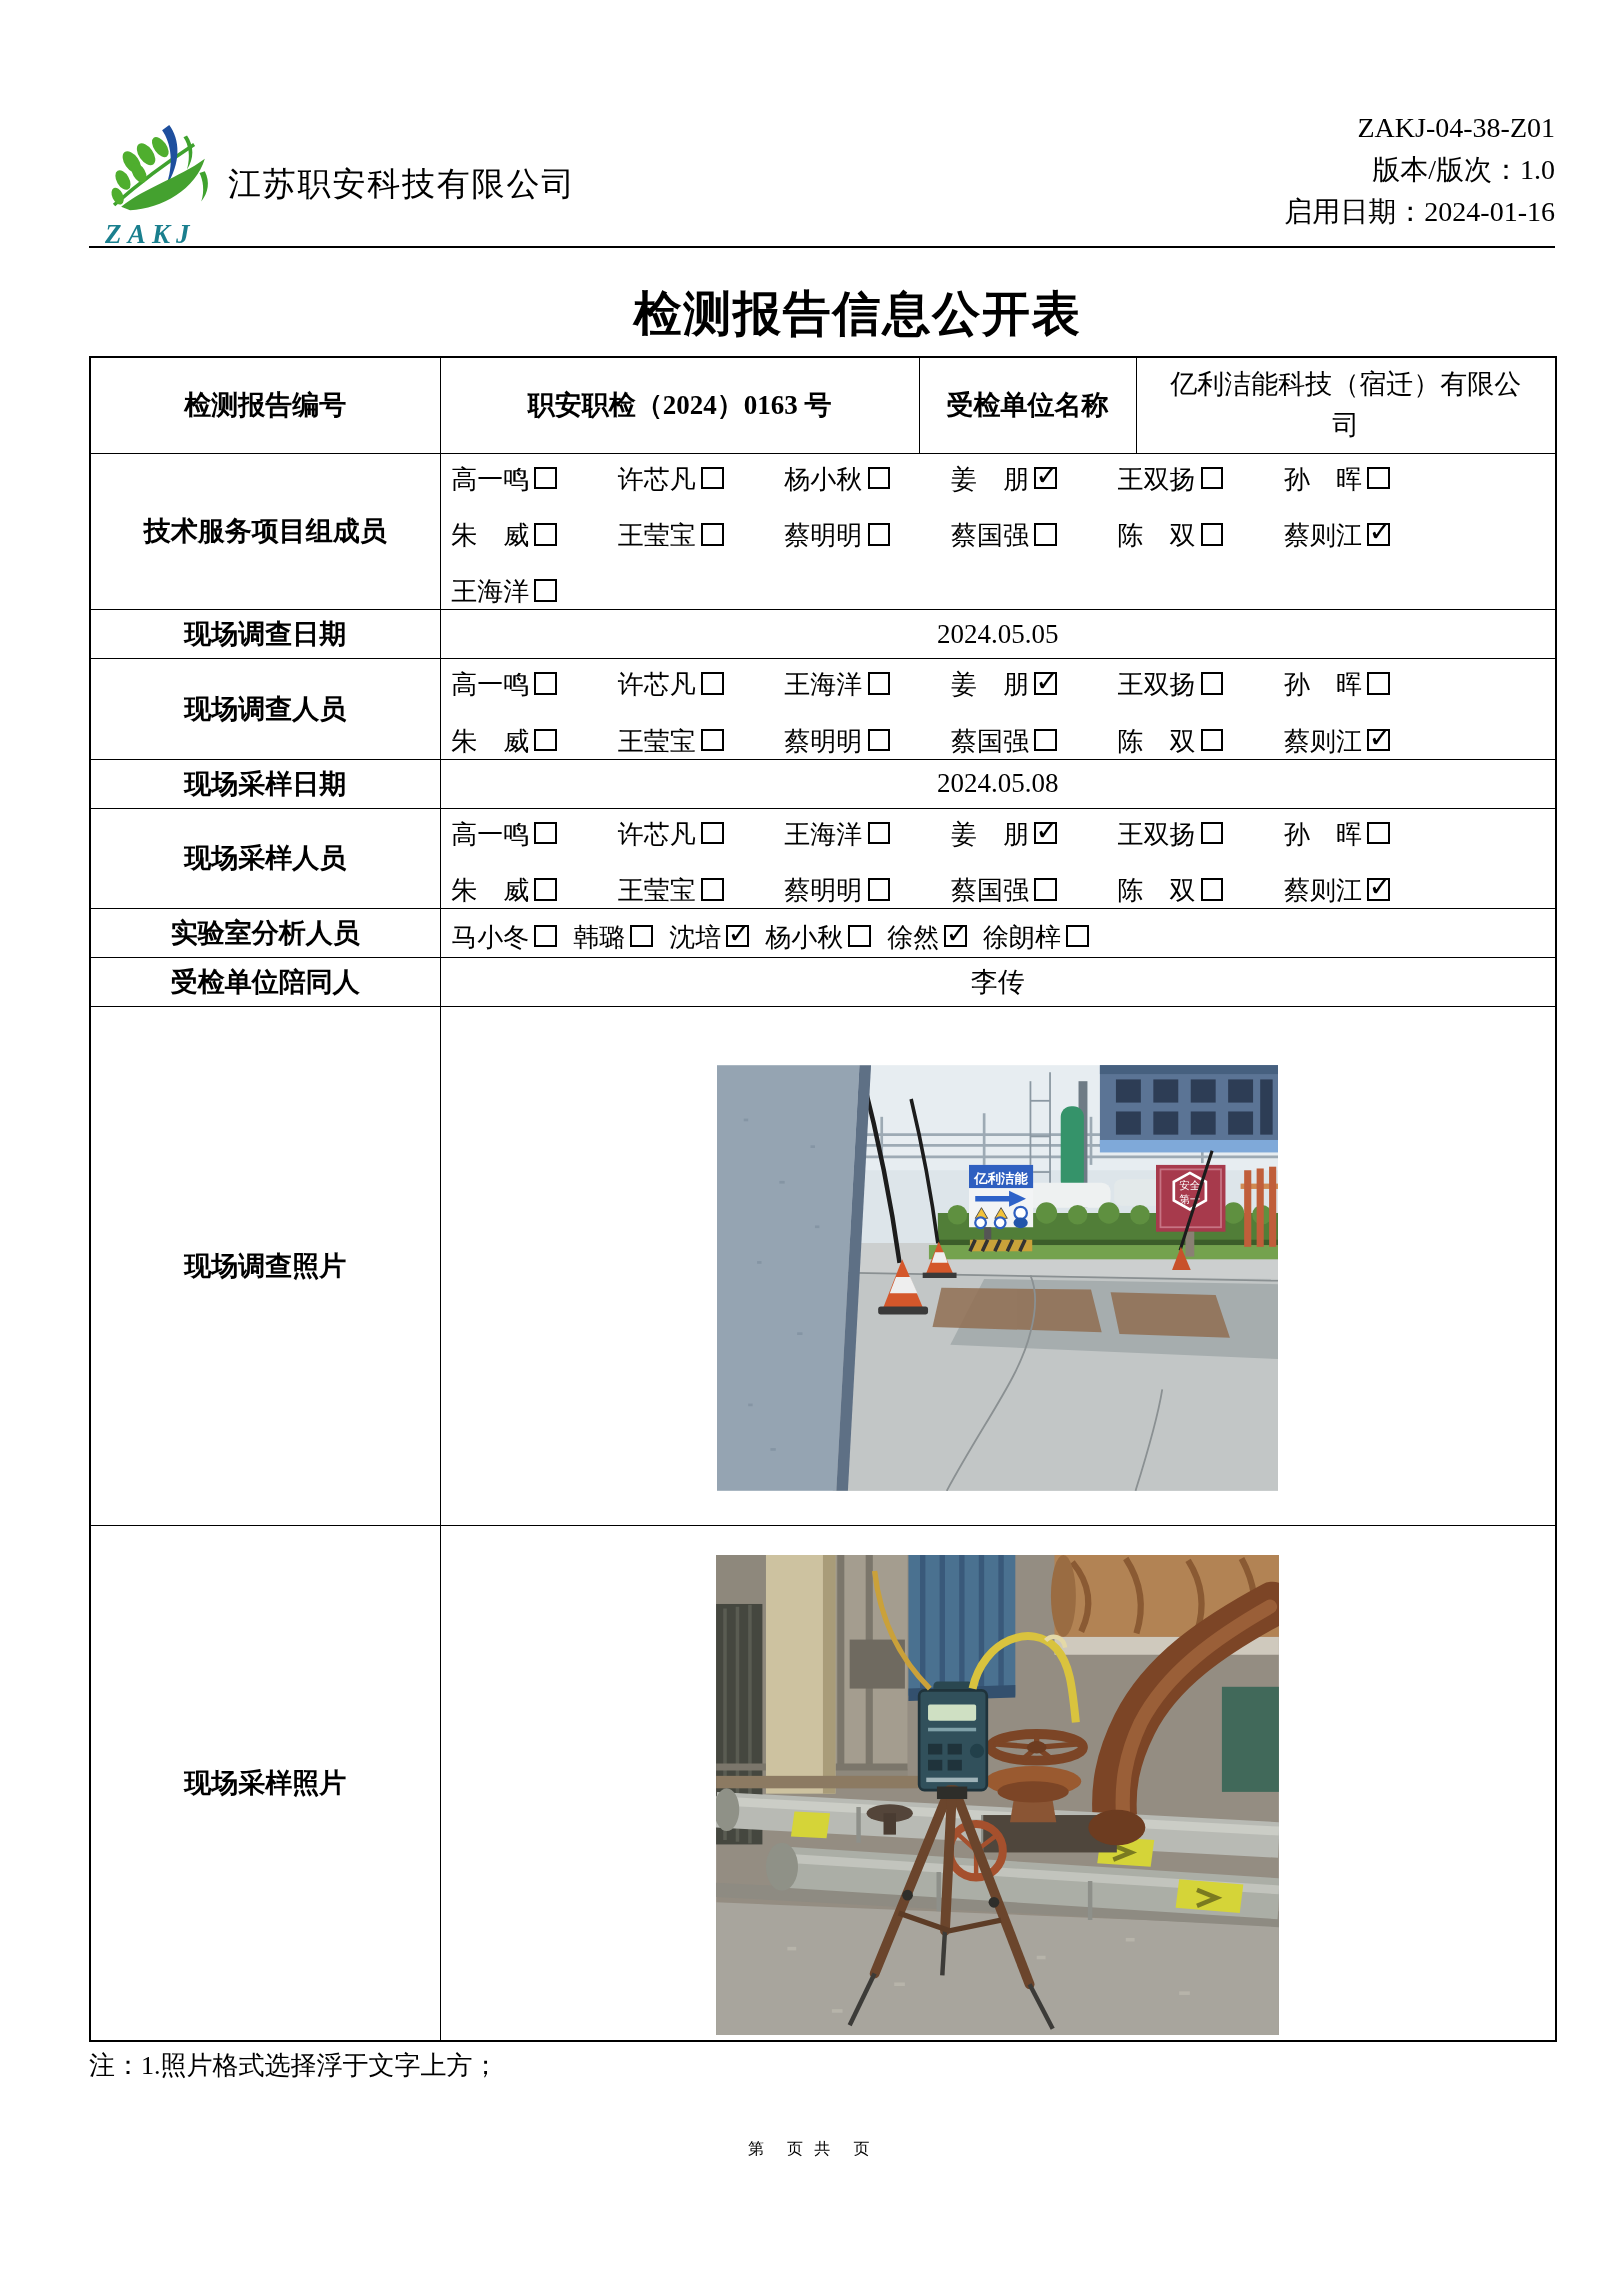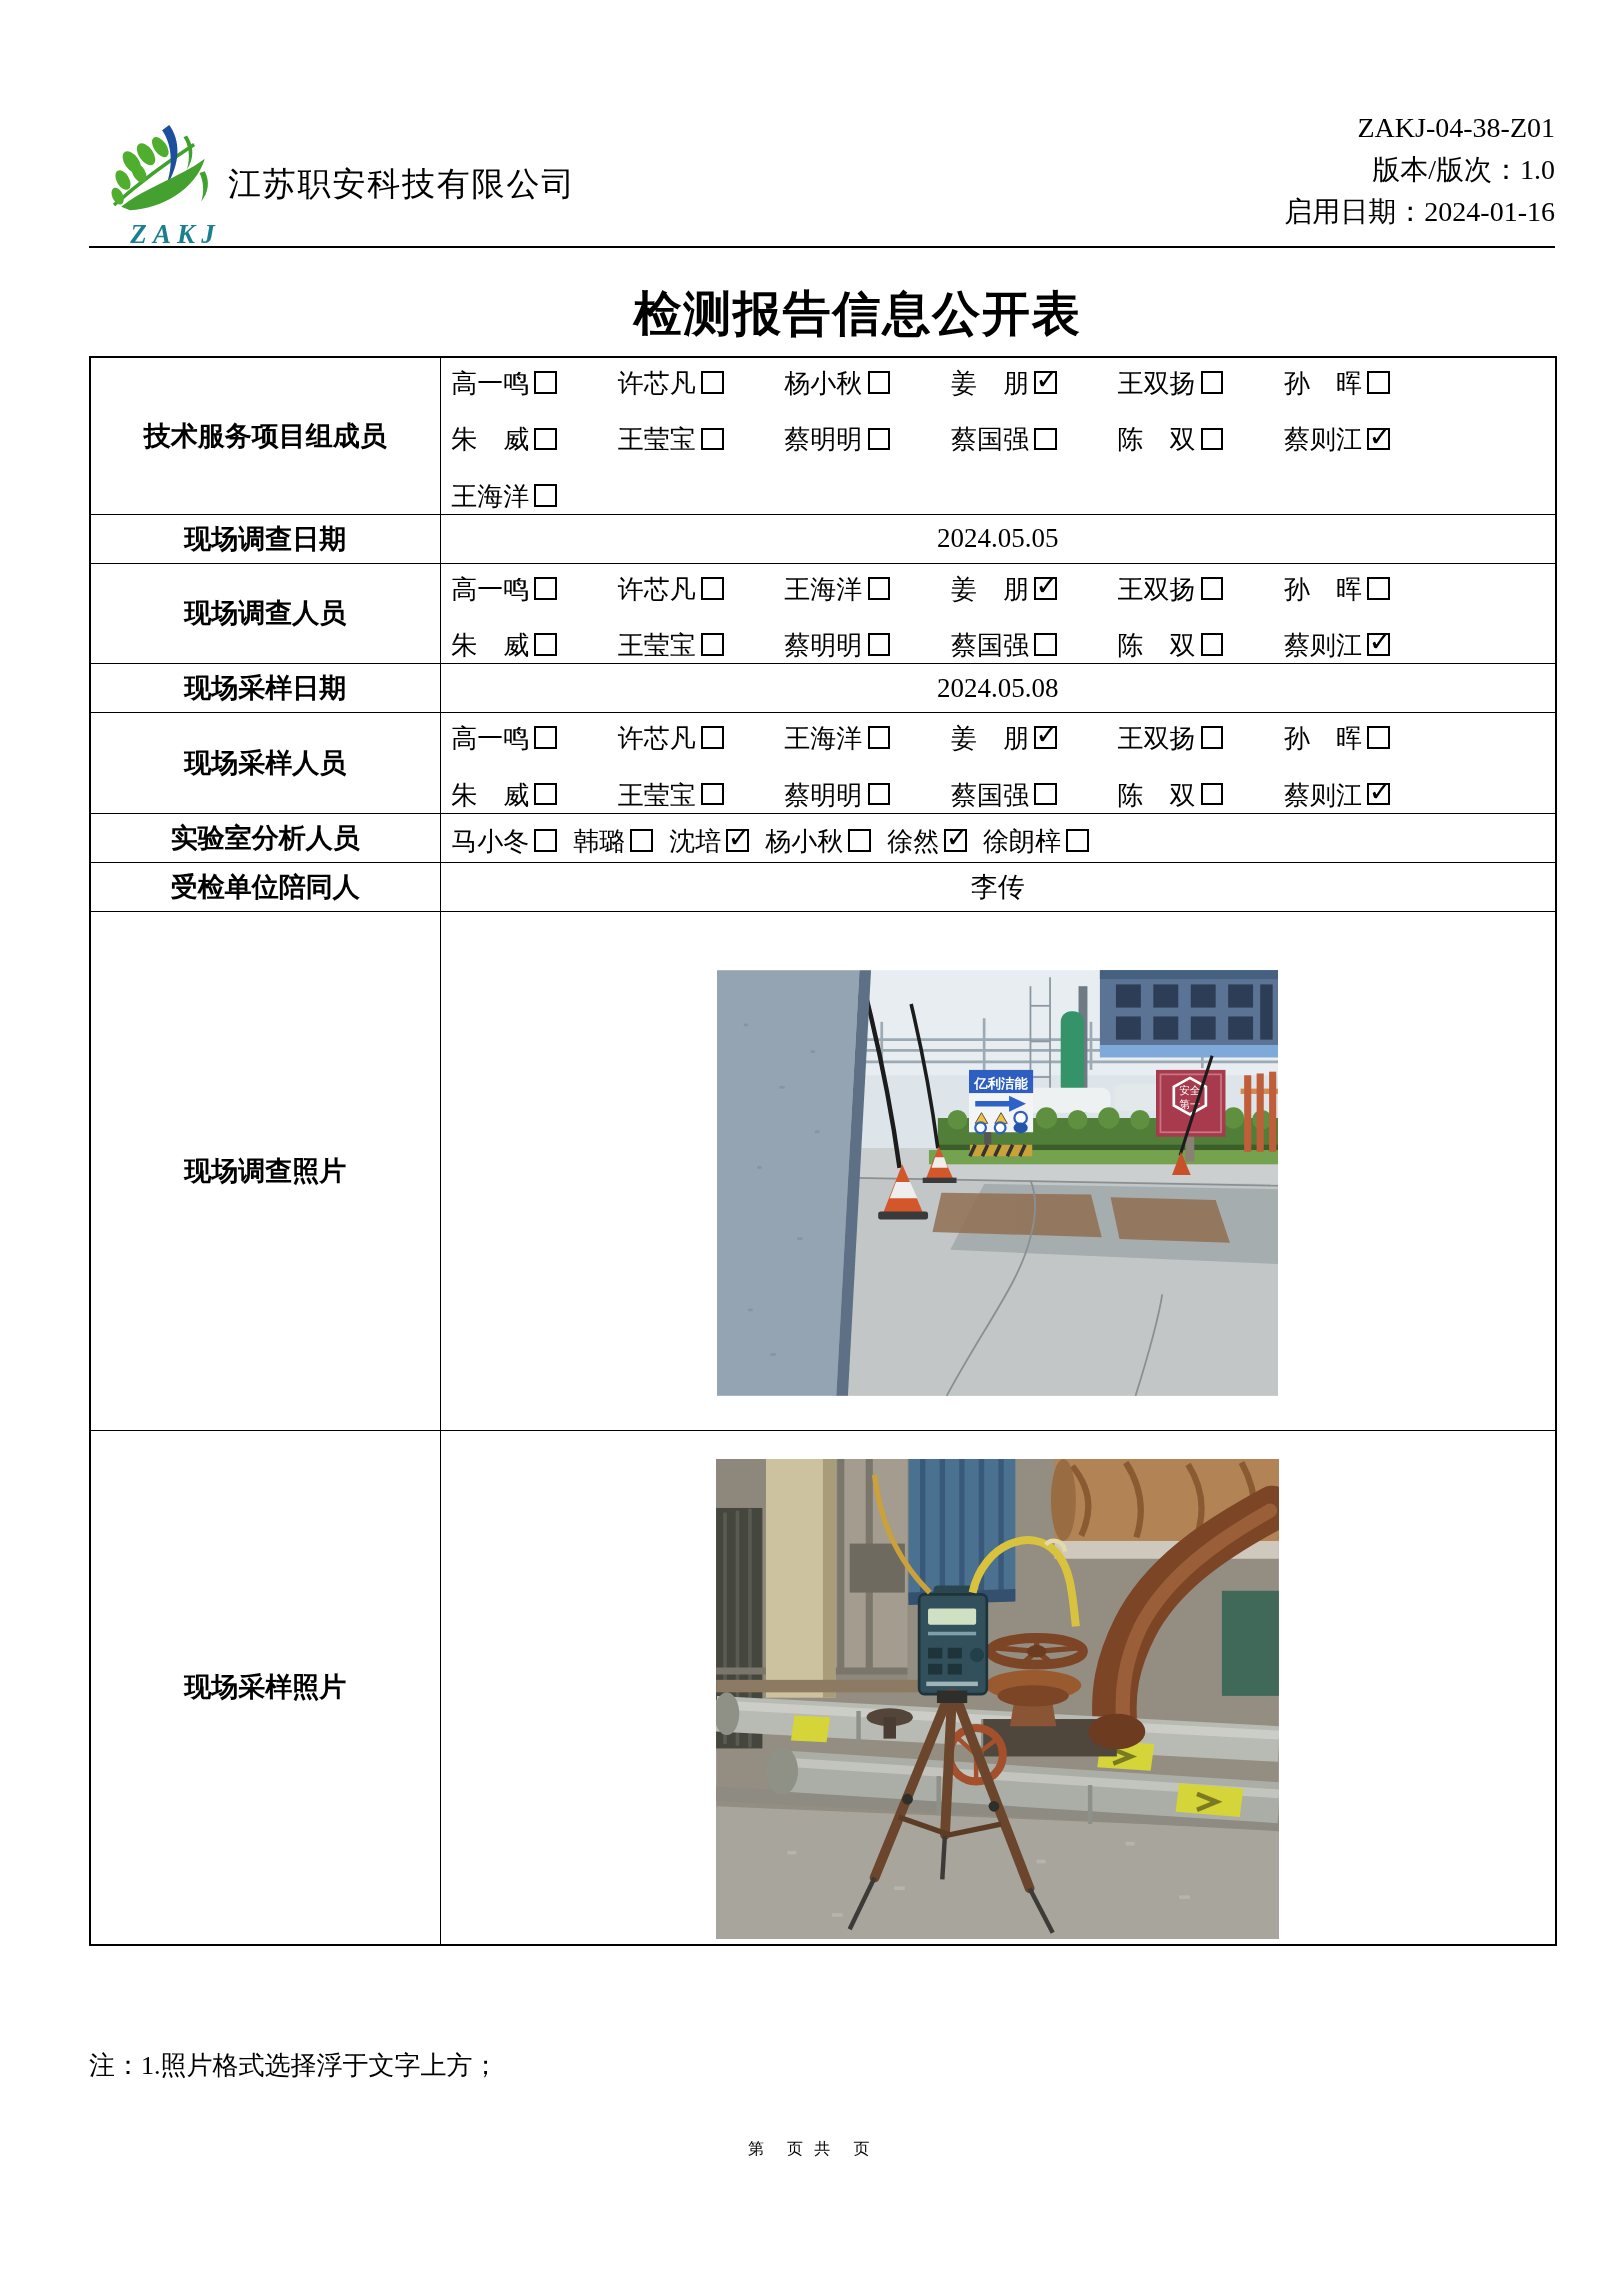--- a/index.html
+++ b/index.html
@@ -1,20 +1,20 @@
 <!DOCTYPE html>
 <html style="font-size:14.3px"><head>
 <meta charset="utf-8">
 <style>
   html,body{margin:0;padding:0;background:#fff;}
   .page{position:relative;width:1621px;height:2281px;background:#fff;color:#000;
         font-family:"Liberation Serif",serif;overflow:hidden;}
   
   .logo-svg{position:absolute;left:105px;top:116px;}
-  .logo-text{position:absolute;left:105px;top:219px;width:116px;text-align:right;
+  .logo-text{position:absolute;left:105px;top:219px;width:116px;text-align:left;
              font-style:italic;font-weight:bold;font-size:27px;letter-spacing:6.2px;color:#1a7f8e;}
   .company-name{position:absolute;left:228px;top:162px;font-size:33px;letter-spacing:1.8px;}
   .meta{position:absolute;right:66px;top:107px;text-align:right;font-size:28px;line-height:42px;}
   .header-rule{position:absolute;left:89px;top:246px;width:1466px;height:0;border-top:2.7px solid #000;}
   .doc-title{position:absolute;left:0;top:282px;width:100%;text-align:center;
              font-size:48px;font-weight:bold;letter-spacing:1.8px;margin-left:47px;}
   
   table.form{position:absolute;left:89px;top:356px;width:1466px;border-collapse:collapse;
              table-layout:fixed;border:2.7px solid #000;}
   table.form td{border:1.8px solid #000;padding:0;vertical-align:middle;overflow:hidden;}
@@ -73,20 +73,28 @@
 
   <table class="form">
     <colgroup>
         <col style="width:350px">
         <col style="width:479px">
         <col style="width:217px">
         <col style="width:420px">
       </colgroup>
 
     <tbody>
+        <tr class="r1">
+      <td class="lbl">检测报告编号</td>
+      <td class="val bold">职安职检（2024）0163 号</td>
+      <td class="lbl">受检单位名称</td>
+      <td class="val">
+        <div class="org-wrap">亿利洁能科技（宿迁）有限公司</div>
+      </td>
+    </tr>
 
 
     <tr class="r3">
       <td class="lbl">技术服务项目组成员</td>
       <td colspan="3">
         <div class="mgrid">
           <span class="mi"><span>高一鸣</span><span class="cb"></span></span>
           <span class="mi"><span>许芯凡</span><span class="cb"></span></span>
           <span class="mi"><span>杨小秋</span><span class="cb"></span></span>
           <span class="mi"><span>姜　朋</span><span class="cb checked"></span></span>

